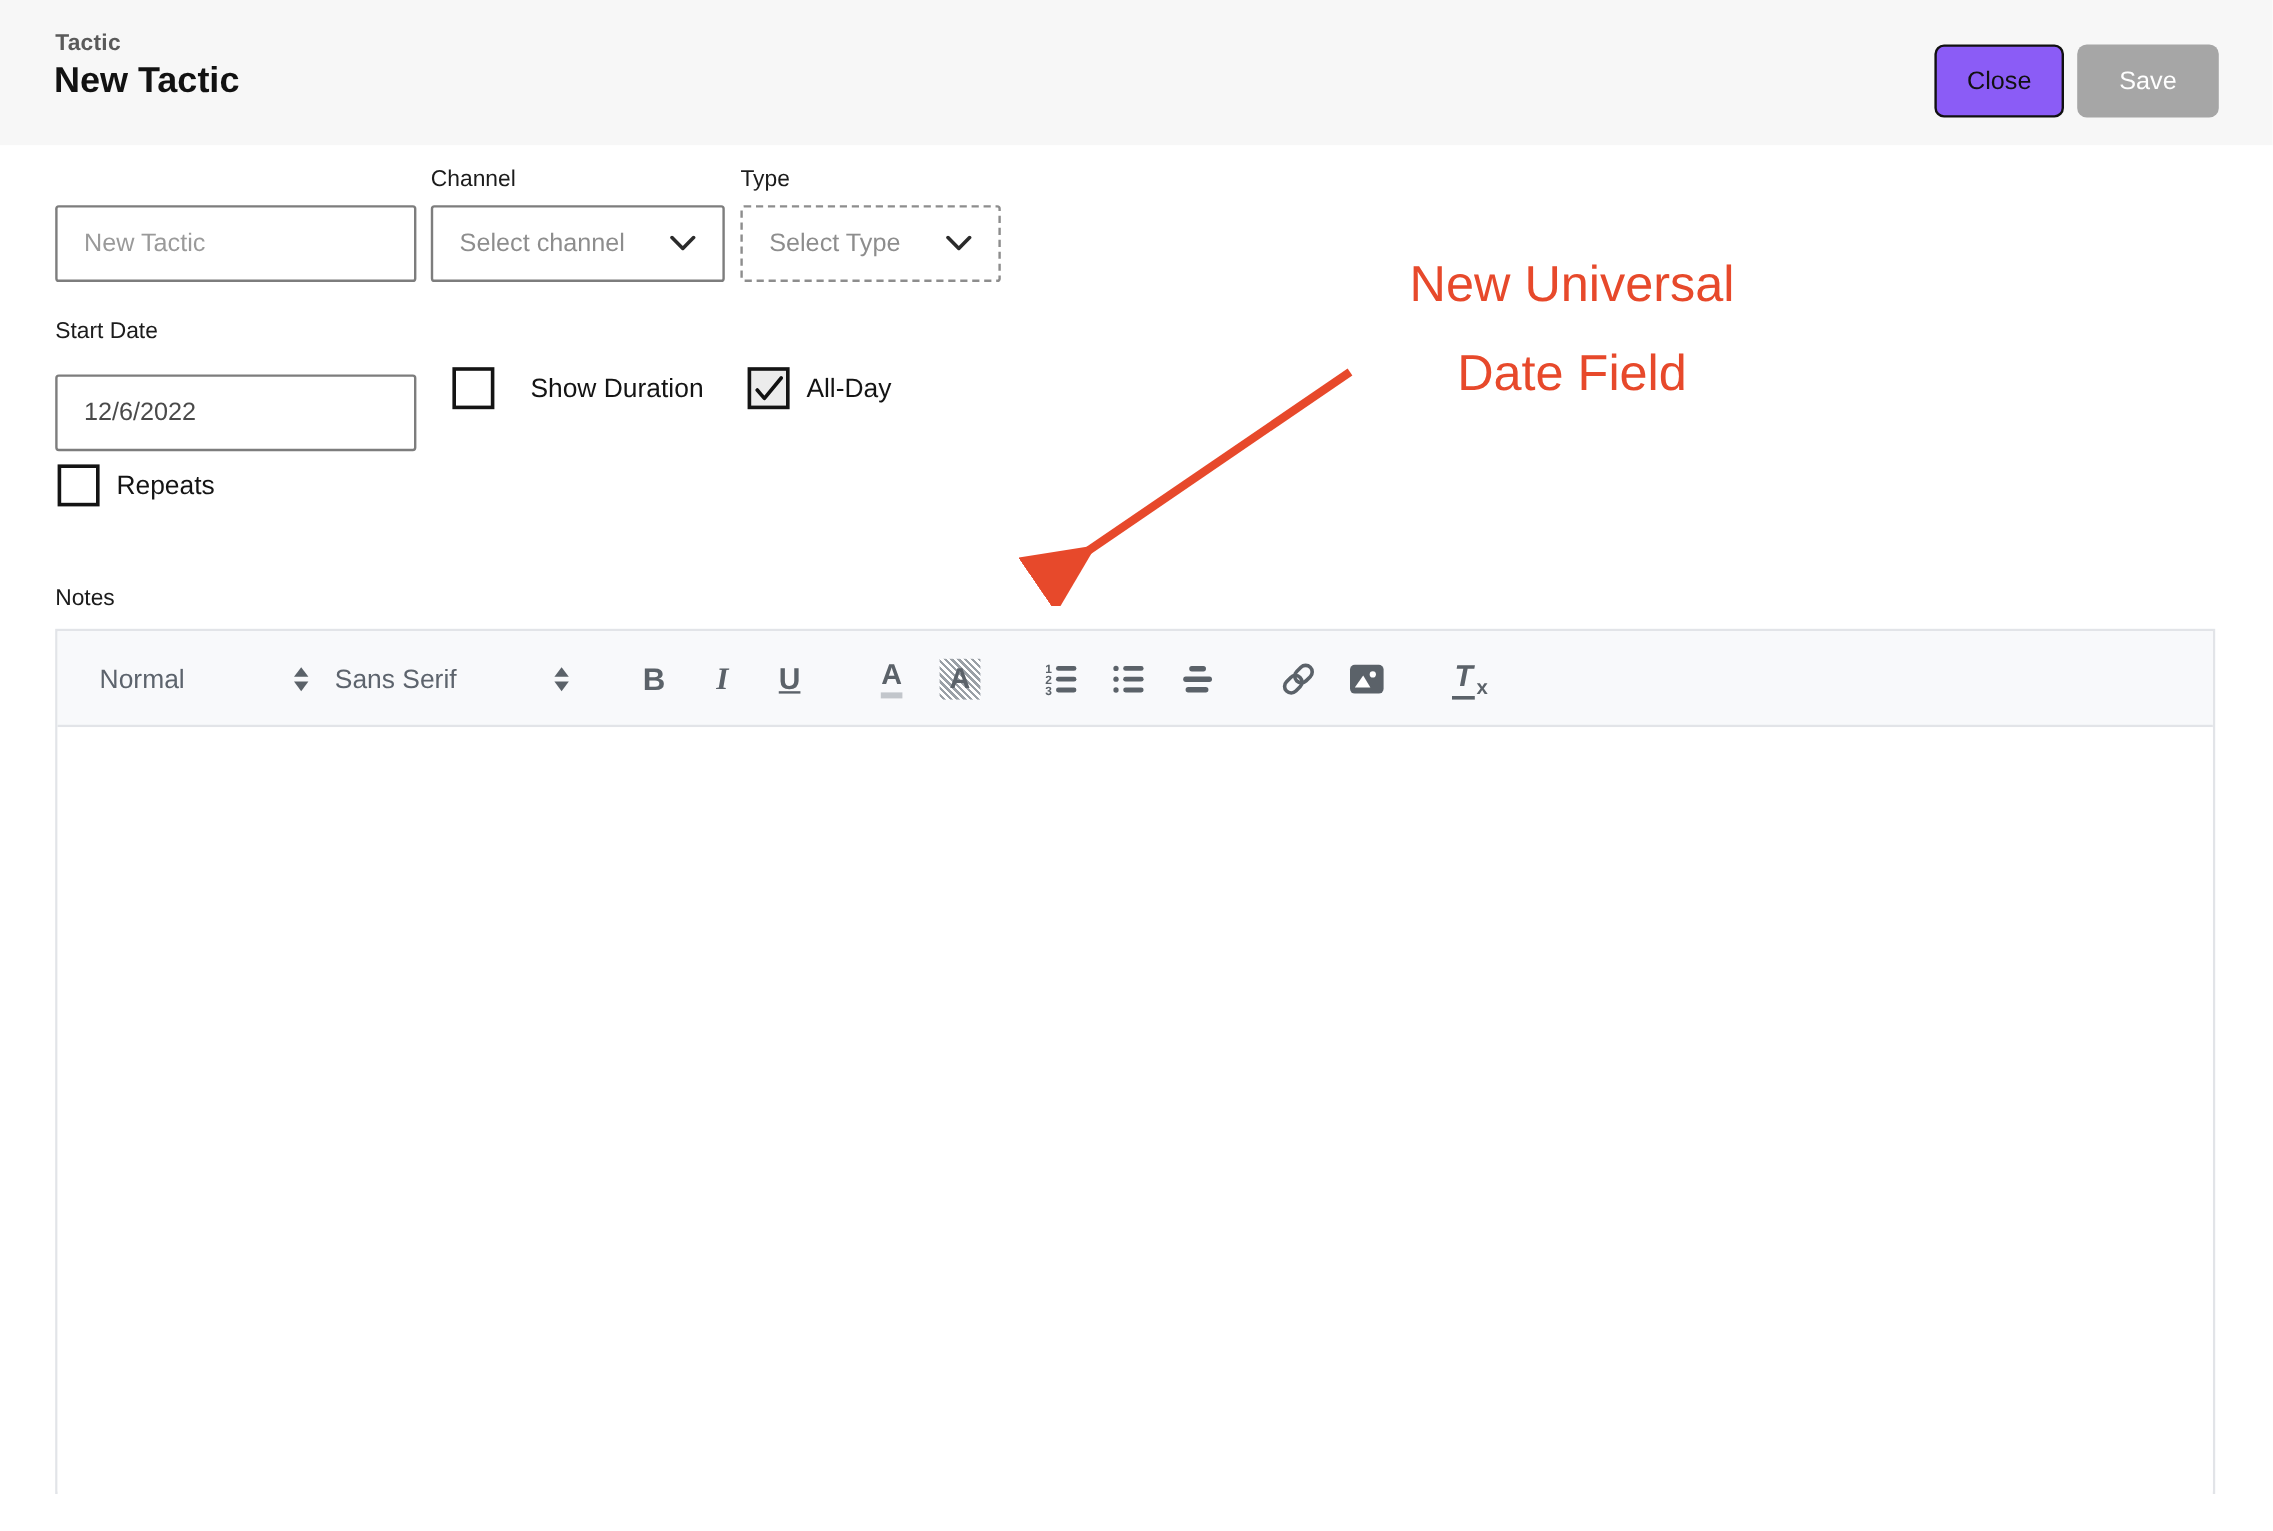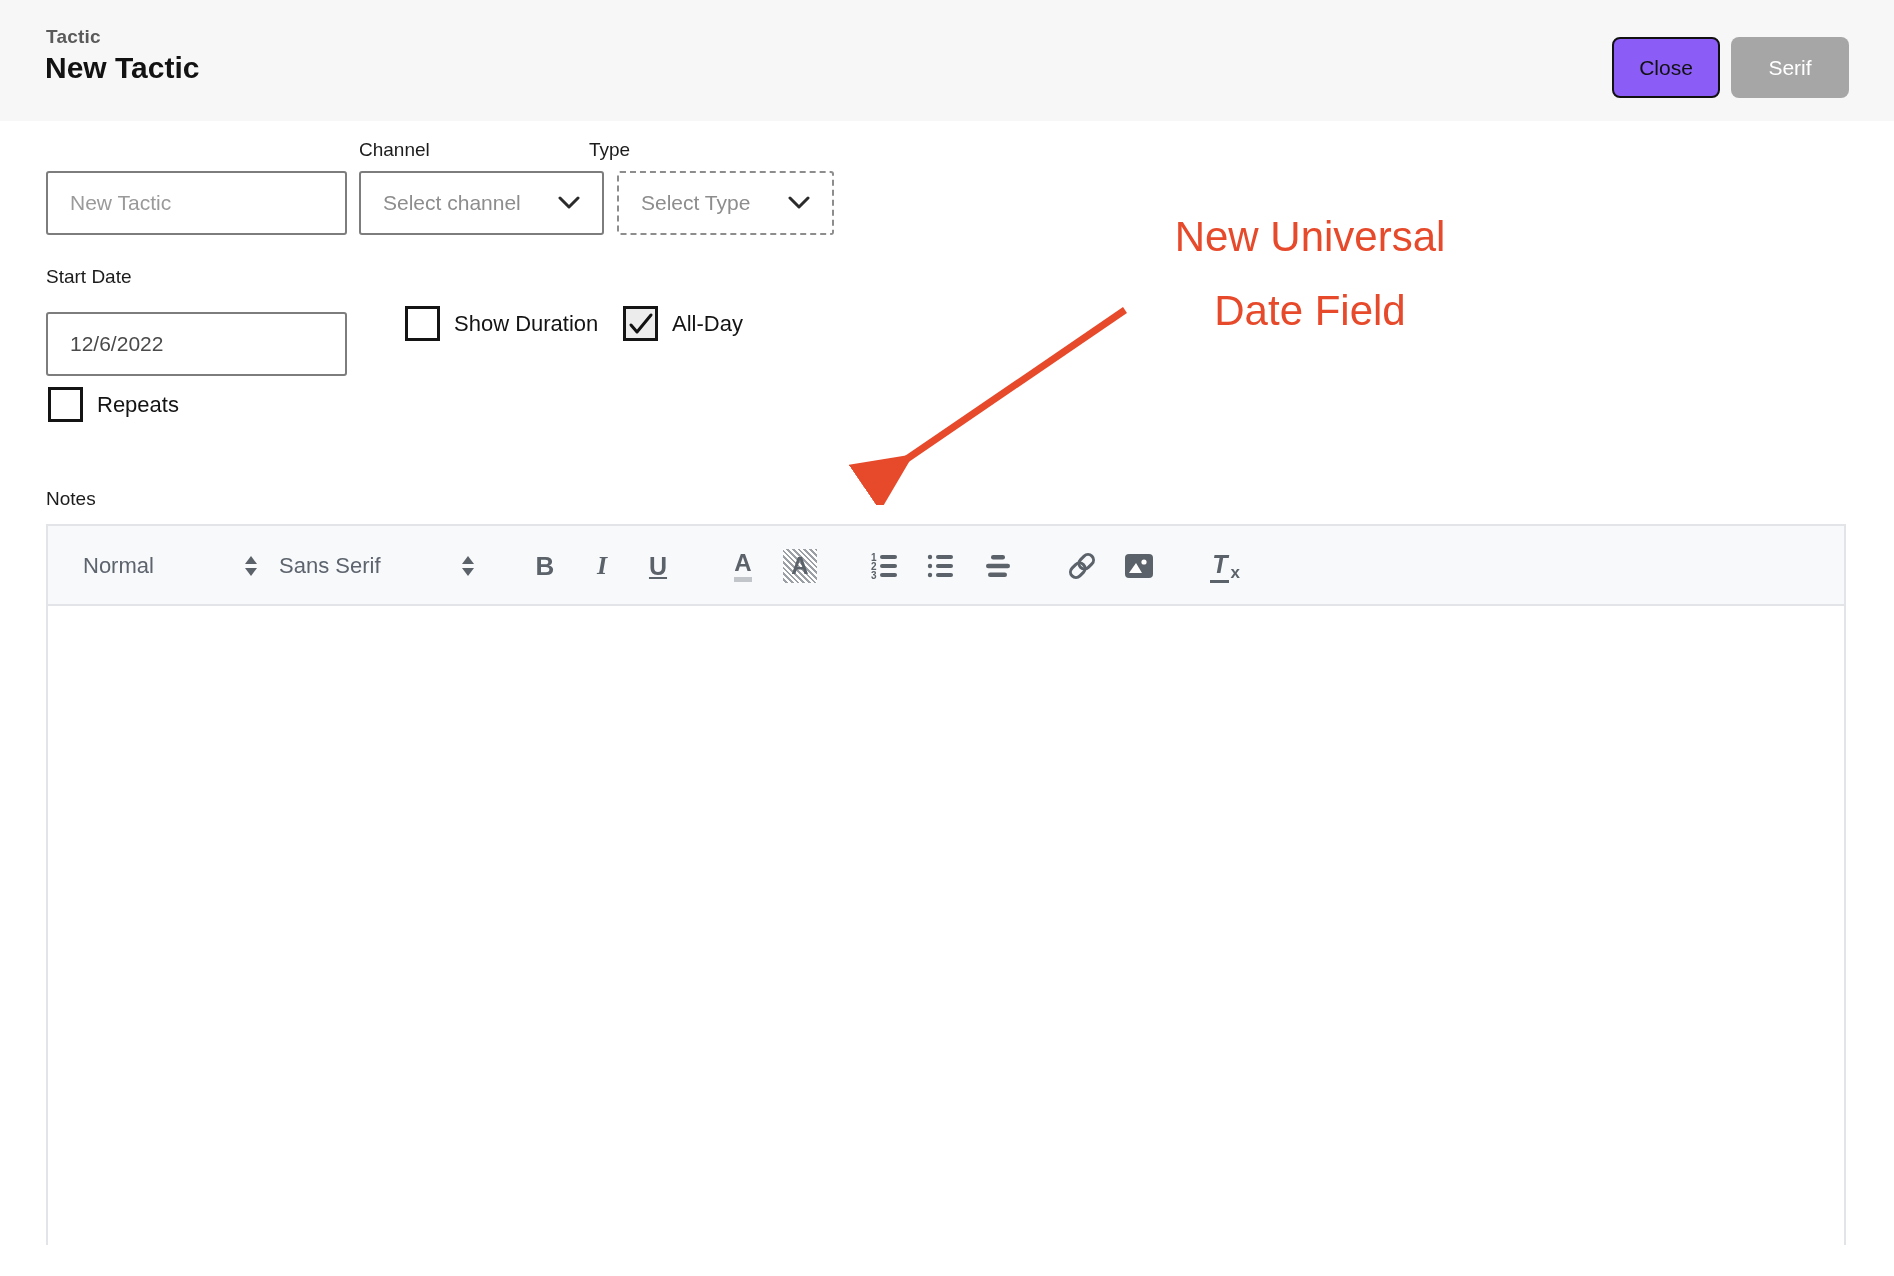--- a/index.html
+++ b/index.html
@@ -105,46 +105,46 @@
 </style>
 </head>
 <body>
 
 <div class="page">
 
   <div class="header">
     <div class="breadcrumb">Tactic</div>
     <div class="page-title">New Tactic</div>
     <button class="btn btn-close">Close</button>
-    <button class="btn btn-save">Serif</button>
+    <button class="btn btn-save">Save</button>
   </div>
 
   <div class="field-label" style="left:46px; top:139px;margin-top:32px;">Topic</div>
   <input class="input" style="left: 46px; top: 171px; width: 301px;" type="text" placeholder="New Tactic">
 
   <div class="field-label" style="left:359px; top:139px;">Channel</div>
   <div class="select" style="left:359px; top:171px; width:245px;">
     <span>Select channel</span>
     <svg class="chev" viewBox="0 0 22 14">
       <polyline points="2,2 11,11 20,2" fill="none" stroke="#2b2b2b" stroke-width="3" stroke-linecap="round" stroke-linejoin="round"></polyline>
     </svg>
   </div>
 
-  <div class="field-label" style="left:589px; top:139px;text-align:right;">Type</div>
+  <div class="field-label" style="left:617px; top:139px;text-align:right;">Type</div>
   <div class="select dashed" style="left:617px; top:171px; width:217px;">
     <span>Select Type</span>
     <svg class="chev" viewBox="0 0 22 14">
       <polyline points="2,2 11,11 20,2" fill="none" stroke="#2b2b2b" stroke-width="3" stroke-linecap="round" stroke-linejoin="round"></polyline>
     </svg>
   </div>
 
   <div class="field-label" style="left:46px; top:266px;">Start Date</div>
   <input class="input" style="left: 46px; top: 312px; width: 301px;" type="text" value="12/6/2022">
 
-  <div class="checkbox-row" style="left:405px; top:306px;">
+  <div class="checkbox-row" style="left:377px; top:306px;gap:16px;">
     <span class="checkbox">
       <svg width="26" height="24" viewBox="0 0 26 24">
         <polyline points="3,13 9,20 23,3" fill="none" stroke="#111" stroke-width="3" stroke-linecap="round" stroke-linejoin="round"></polyline>
       </svg>
     </span>
     <span class="checkbox-label">Show Duration</span>
   </div>
 
   <div class="checkbox-row" style="left:623px; top:306px;">
     <span class="checkbox checked">

